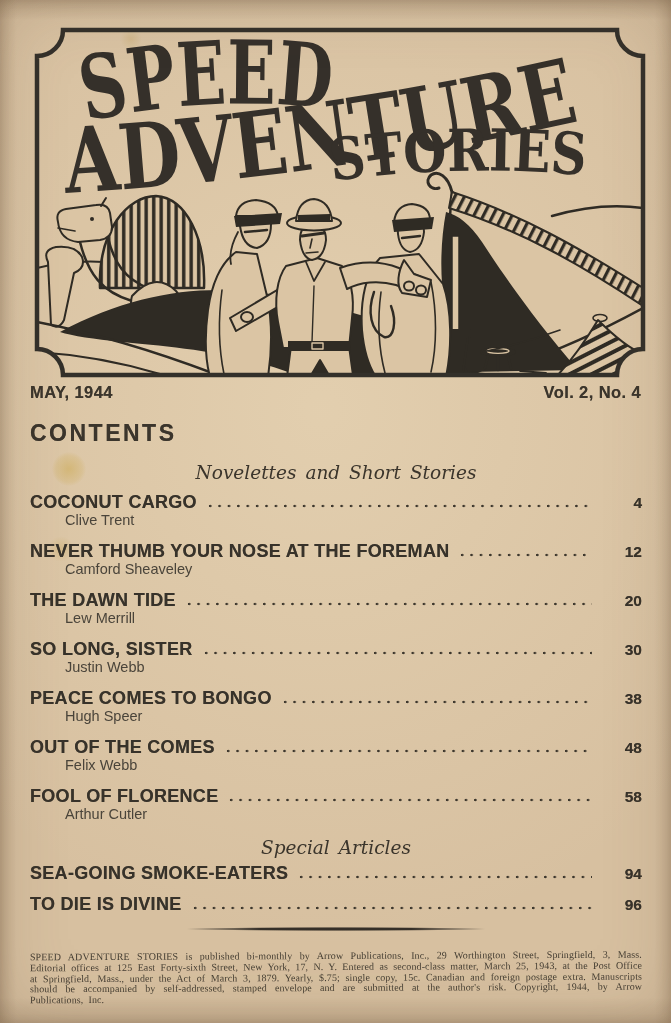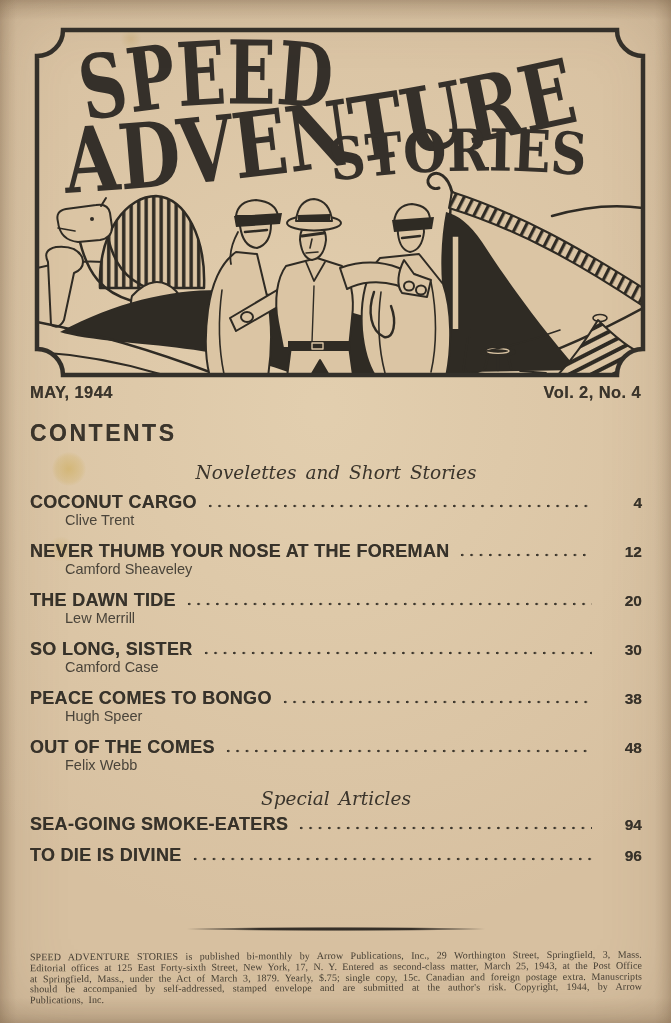--- a/index.html
+++ b/index.html
@@ -220,41 +220,49 @@
       </div>
       <div class="author">Lew Merrill</div>
     </div>
 
     <div class="entry">
       <div class="row">
         <span class="etitle">SO LONG, SISTER</span>
         <span class="leader"></span>
         <span class="pnum">30</span>
       </div>
-      <div class="author">Camford Case</div>
+      <div class="author">Justin Webb</div>
     </div>
 
     <div class="entry">
       <div class="row">
         <span class="etitle">PEACE COMES TO BONGO</span>
         <span class="leader"></span>
         <span class="pnum">38</span>
       </div>
       <div class="author">Hugh Speer</div>
     </div>
 
     <div class="entry">
       <div class="row">
         <span class="etitle">OUT OF THE COMES</span>
         <span class="leader"></span>
         <span class="pnum">48</span>
       </div>
       <div class="author">Felix Webb</div>
     </div>
 
+    <div class="entry">
+      <div class="row">
+        <span class="etitle">FOOL OF FLORENCE</span>
+        <span class="leader"></span>
+        <span class="pnum">58</span>
+      </div>
+      <div class="author">Arthur Cutler</div>
+    </div>
 
     <div class="sec-heading sec2-heading">Special Articles</div>
 
     <div class="entry single">
       <div class="row">
         <span class="etitle">SEA-GOING SMOKE-EATERS</span>
         <span class="leader"></span>
         <span class="pnum">94</span>
       </div>
     </div>

